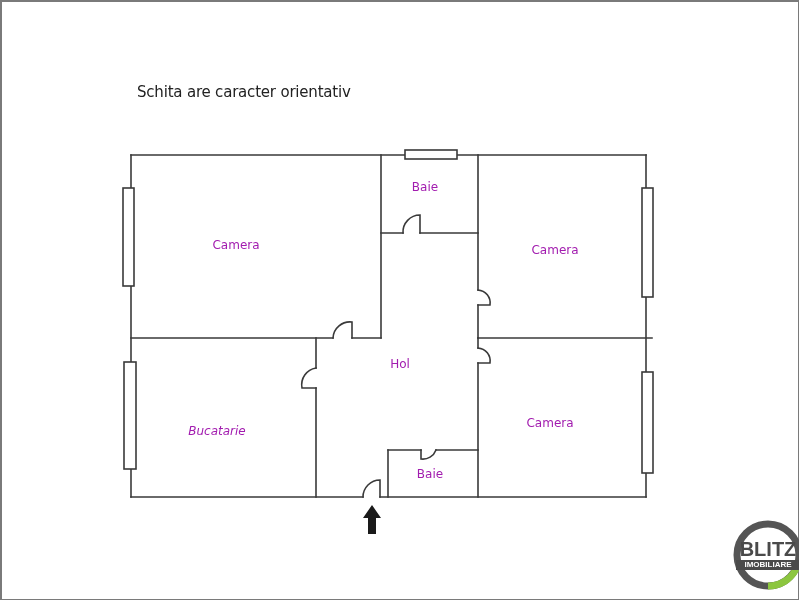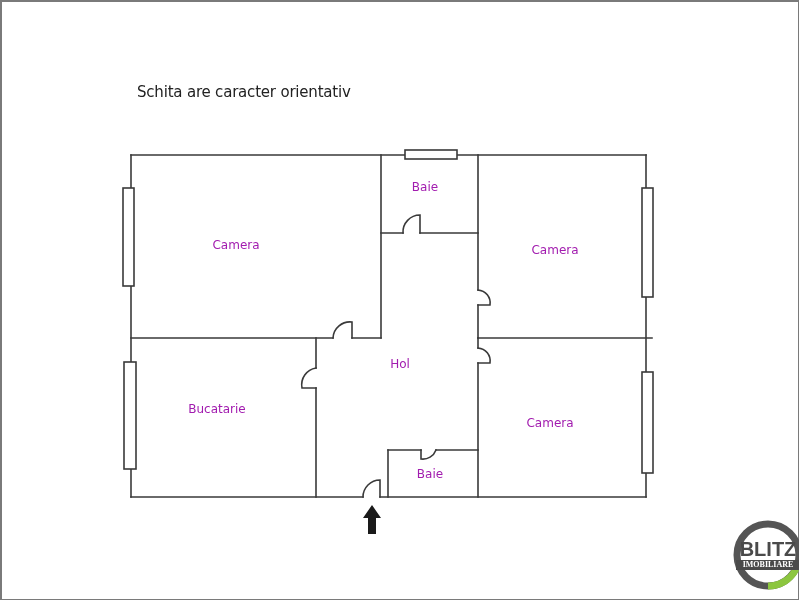--- a/index.html
+++ b/index.html
@@ -27,21 +27,21 @@
   .logo {
     position: absolute; left: 718px; top: 519px; width: 72px; height: 72px; margin-left: 14px;
   }
   .logo-text1 {
     position: absolute; left: 0; top: 20px; width: 72px; text-align: center;
     font-family: "Liberation Sans", sans-serif; font-weight: bold;
     font-size: 20px; color: #4a4a4a; letter-spacing: 0px; line-height: 20px;
   }
   .logo-text2 {
     position: absolute; left: 4px; top: 41px; width: 64px; text-align: center;
-    font-family: Liberation Serif, serif; font-weight: bold;
+    font-family: Liberation Sans, sans-serif; font-weight: bold;
     font-size: 8px; color: #ffffff; background: #4a4a4a; line-height: 10px;
   }
 </style>
 </head>
 <body>
 
 <div class="frame"></div>
 
 <div class="caption">Schita are caracter orientativ</div>
 
@@ -84,21 +84,21 @@
     <rect x="642" y="372" width="11" height="101" fill="#fff"></rect>
   </g>
 
   <path d="M363 518 L372 505 L381 518 L376 518 L376 534 L368 534 L368 518 Z" fill="#1a1a1a"></path>
 </svg>
 
 <div class="room-label" style="left:236px; top:245px;">Camera</div>
 <div class="room-label" style="left:425px; top:187px;">Baie</div>
 <div class="room-label" style="left:555px; top:250px;">Camera</div>
 <div class="room-label" style="left:400px; top:364px;">Hol</div>
-<div class="room-label" style="left:217px; top:409px;">Bucatarie</div>
+<div class="room-label" style="left:217px; top:431px;font-style:italic;">Bucatarie</div>
 <div class="room-label" style="left:550px; top:423px;">Camera</div>
 <div class="room-label" style="left:430px; top:474px;">Baie</div>
 
 <div class="logo">
   <svg width="72" height="72" viewBox="0 0 72 72">
     <circle cx="36" cy="36" r="31" stroke="#555555" stroke-width="7" fill="none"></circle>
     <path d="M36 67 A31 31 0 0 0 64 50" stroke="#8cc63f" stroke-width="7" fill="none"></path>
   </svg>
   <div class="logo-text1">BLITZ</div>
   <div class="logo-text2">IMOBILIARE</div>

